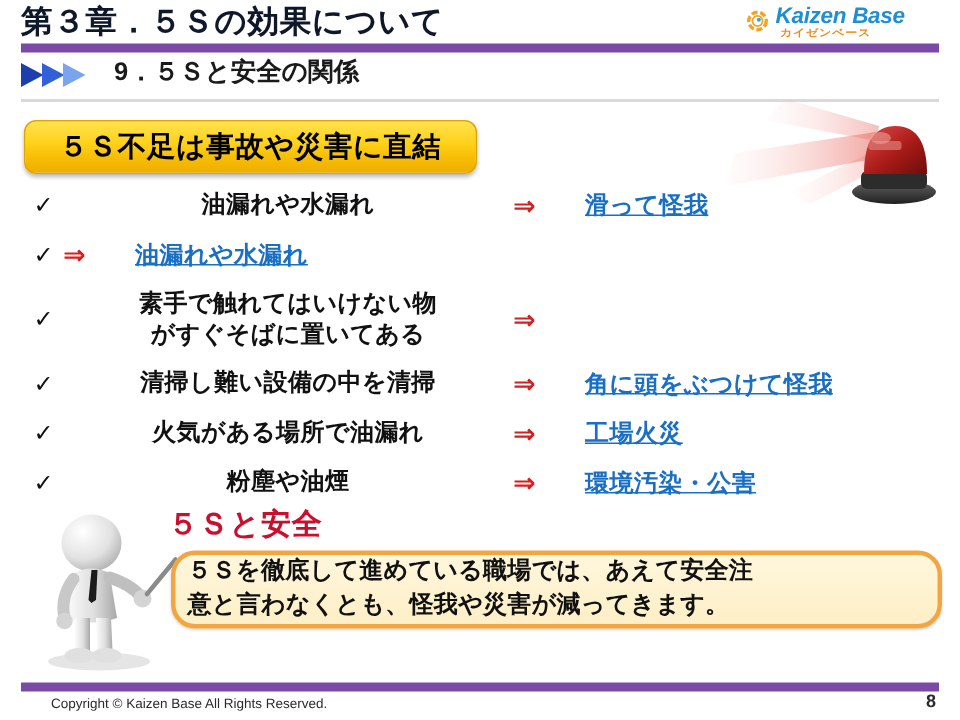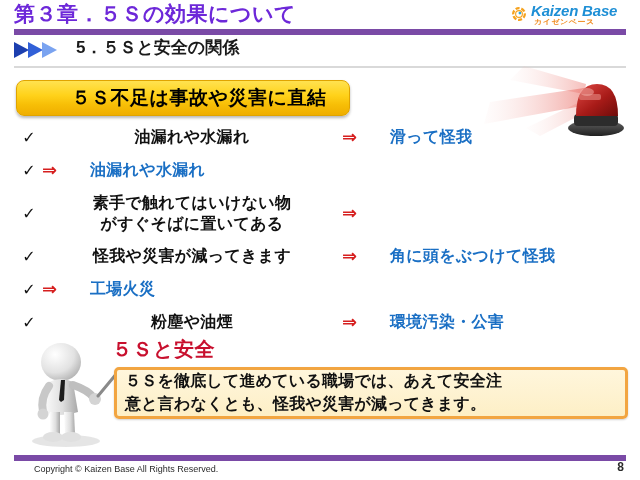--- a/index.html
+++ b/index.html
@@ -7,29 +7,29 @@
     width:640px;height:480px;
     background:#ffffff;
     font-family:"Liberation Sans","DejaVu Sans",sans-serif;
     overflow:hidden;position:relative;
   }
   .slide{position:relative;width:640px;height:480px;}
 
   
   .chapter-title{
     position:absolute;left:14px;top:0px;
-    font-size:21px;font-weight:bold;color:#6d28d9;
+    font-size:21px;font-weight:bold;color:#0f172a;
     letter-spacing:0.5px;white-space:nowrap;
   }
   .header-rule{
     position:absolute;left:14px;top:29px;width:612px;height:6px;
     background:#7A4AA6;
   }
   .logo{
-    position:absolute;right:8px;top:2px;width:122px;height:30px;
+    position:absolute;right:22px;top:2px;width:122px;height:30px;
   }
   .logo-gear{position:absolute;left:0px;top:3px;width:18px;height:18px;}
   .logo-text{
     position:absolute;left:21px;top:0px;
     font-size:15px;font-weight:bold;font-style:italic;
     color:#1E8FD5;letter-spacing:-0.2px;white-space:nowrap;
   }
   .logo-kana{
     position:absolute;left:24px;top:15px;
     font-size:8px;font-weight:bold;color:#F08A1C;
@@ -52,21 +52,21 @@
   
   .beacon{position:absolute;left:466px;top:58px;width:174px;height:82px;}
 
   
   .gold-banner{
     position:absolute;left:16px;top:80px;
     width:300px;height:34px;border-radius:8px;
     background:linear-gradient(180deg,#FFE250 0%,#FFD21A 42%,#F7BE06 70%,#EFAE00 100%);
     border:1px solid #E0A400;
     box-shadow:0 2px 3px rgba(0,0,0,0.28);
-    display:flex;align-items:center;justify-content:center;padding-left:32px;
+    display:flex;align-items:center;justify-content:center;
   }
   .gold-banner-text{
     font-size:19px;font-weight:bold;color:#000;letter-spacing:0.5px;
     white-space:nowrap;
   }
 
   
   .risk-list{position:absolute;left:16px;top:122px;width:612px;}
   .risk-row{
     display:flex;align-items:center;
@@ -85,35 +85,35 @@
   }
   .cause .l2{display:block;}
   .arrow{
     flex:0 0 48px;
     font-size:18px;font-weight:bold;color:#D61F1F;
     text-align:left;
   }
   .effect{
     flex:1;
     font-size:16px;font-weight:bold;color:#1A6FC4;
-    letter-spacing:0.3px;white-space:nowrap;
+    letter-spacing:0.3px;white-space:nowrap;text-decoration:underline;
   }
 
   
   .figure{position:absolute;left:16px;top:340px;width:102px;height:108px;}
   .safety-head{
     position:absolute;left:112px;top:336px;
     font-size:20px;font-weight:bold;color:#C8102E;
     letter-spacing:0.5px;white-space:nowrap;
   }
   .callout{
     position:absolute;left:114px;top:367px;
     width:514px;height:52px;
     background:linear-gradient(180deg,#FFF6DC 0%,#FDEFC6 100%);
-    border:3px solid #F2A541;border-radius:5px;
+    border:3px solid #F2A541;border-radius:16px;
     box-shadow:0 1px 2px rgba(0,0,0,0.18);
     display:flex;align-items:center;
     box-sizing:border-box;padding:16px 8px;
   }
   .callout-text{
     font-size:16px;font-weight:bold;color:#111;
     line-height:1.42;letter-spacing:0.2px;
   }
   .callout-text .l2{display:block;}
 
@@ -148,21 +148,21 @@
     <div class="logo-text">Kaizen Base</div>
     <div class="logo-kana">カイゼンベース</div>
   </div>
 
   <div class="section-row">
     <svg class="chevrons" width="52" height="20" viewBox="0 0 52 20">
       <polygon points="0,2 15,10 0,18" fill="#1C3FAF"></polygon>
       <polygon points="14,2 29,10 14,18" fill="#3160D8"></polygon>
       <polygon points="28,2 43,10 28,18" fill="#7AA3F0"></polygon>
     </svg>
-    <div class="section-label">5．５Ｓと安全の関係</div>
+    <div class="section-label">9．５Ｓと安全の関係</div>
   </div>
   <div class="section-rule"></div>
 
   <svg class="beacon" viewBox="0 0 174 82">
     <defs>
       <linearGradient id="beamg" x1="1" y1="0" x2="0" y2="0">
         <stop offset="0%" stop-color="#E8625A" stop-opacity="0.55"></stop>
         <stop offset="100%" stop-color="#F6C9C5" stop-opacity="0.05"></stop>
       </linearGradient>
       <linearGradient id="domeg" x1="0" y1="0" x2="1" y2="1">
@@ -208,27 +208,28 @@
       <span class="check">✓</span>
       <span class="cause">
         <span>素手で触れてはいけない物</span>
         <span class="l2">がすぐそばに置いてある</span>
       </span>
       <span class="arrow">⇒</span>
     </div>
 
     <div class="risk-row">
       <span class="check">✓</span>
-      <span class="cause">怪我や災害が減ってきます</span>
+      <span class="cause">清掃し難い設備の中を清掃</span>
       <span class="arrow">⇒</span>
       <span class="effect">角に頭をぶつけて怪我</span>
     </div>
 
     <div class="risk-row">
       <span class="check">✓</span>
+      <span class="cause">火気がある場所で油漏れ</span>
       <span class="arrow">⇒</span>
       <span class="effect">工場火災</span>
     </div>
 
     <div class="risk-row">
       <span class="check">✓</span>
       <span class="cause">粉塵や油煙</span>
       <span class="arrow">⇒</span>
       <span class="effect">環境汚染・公害</span>
     </div>

